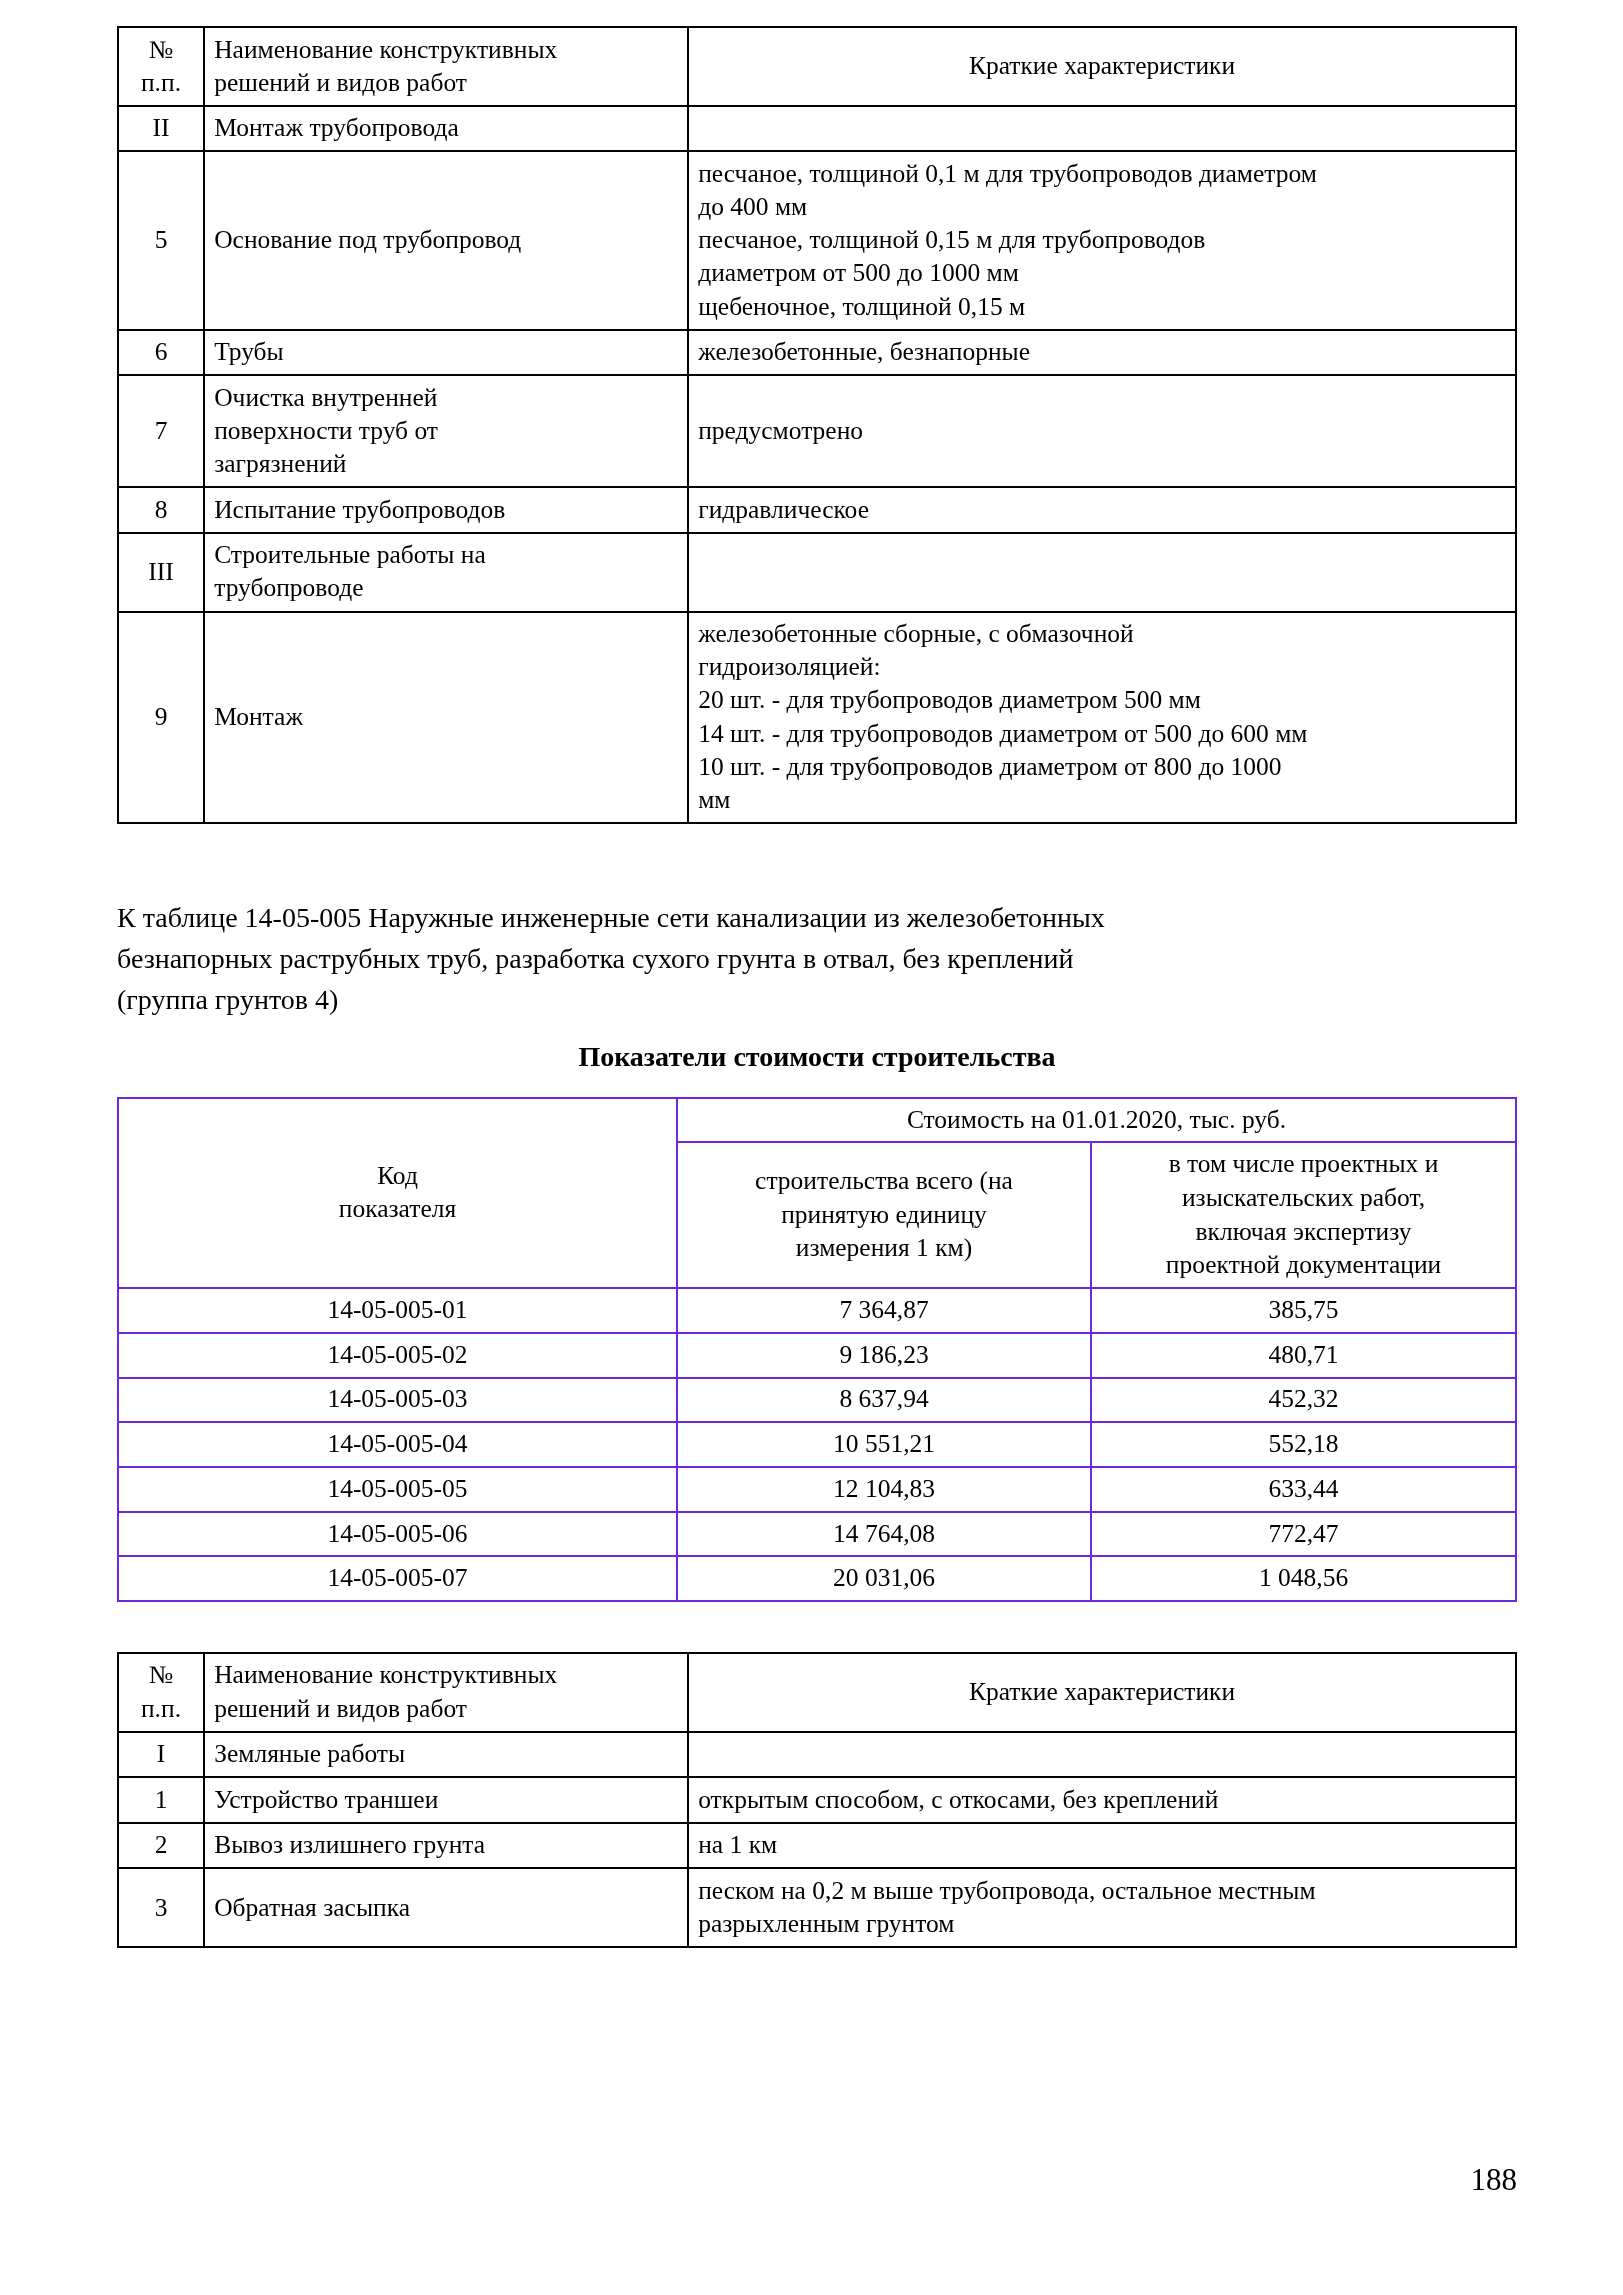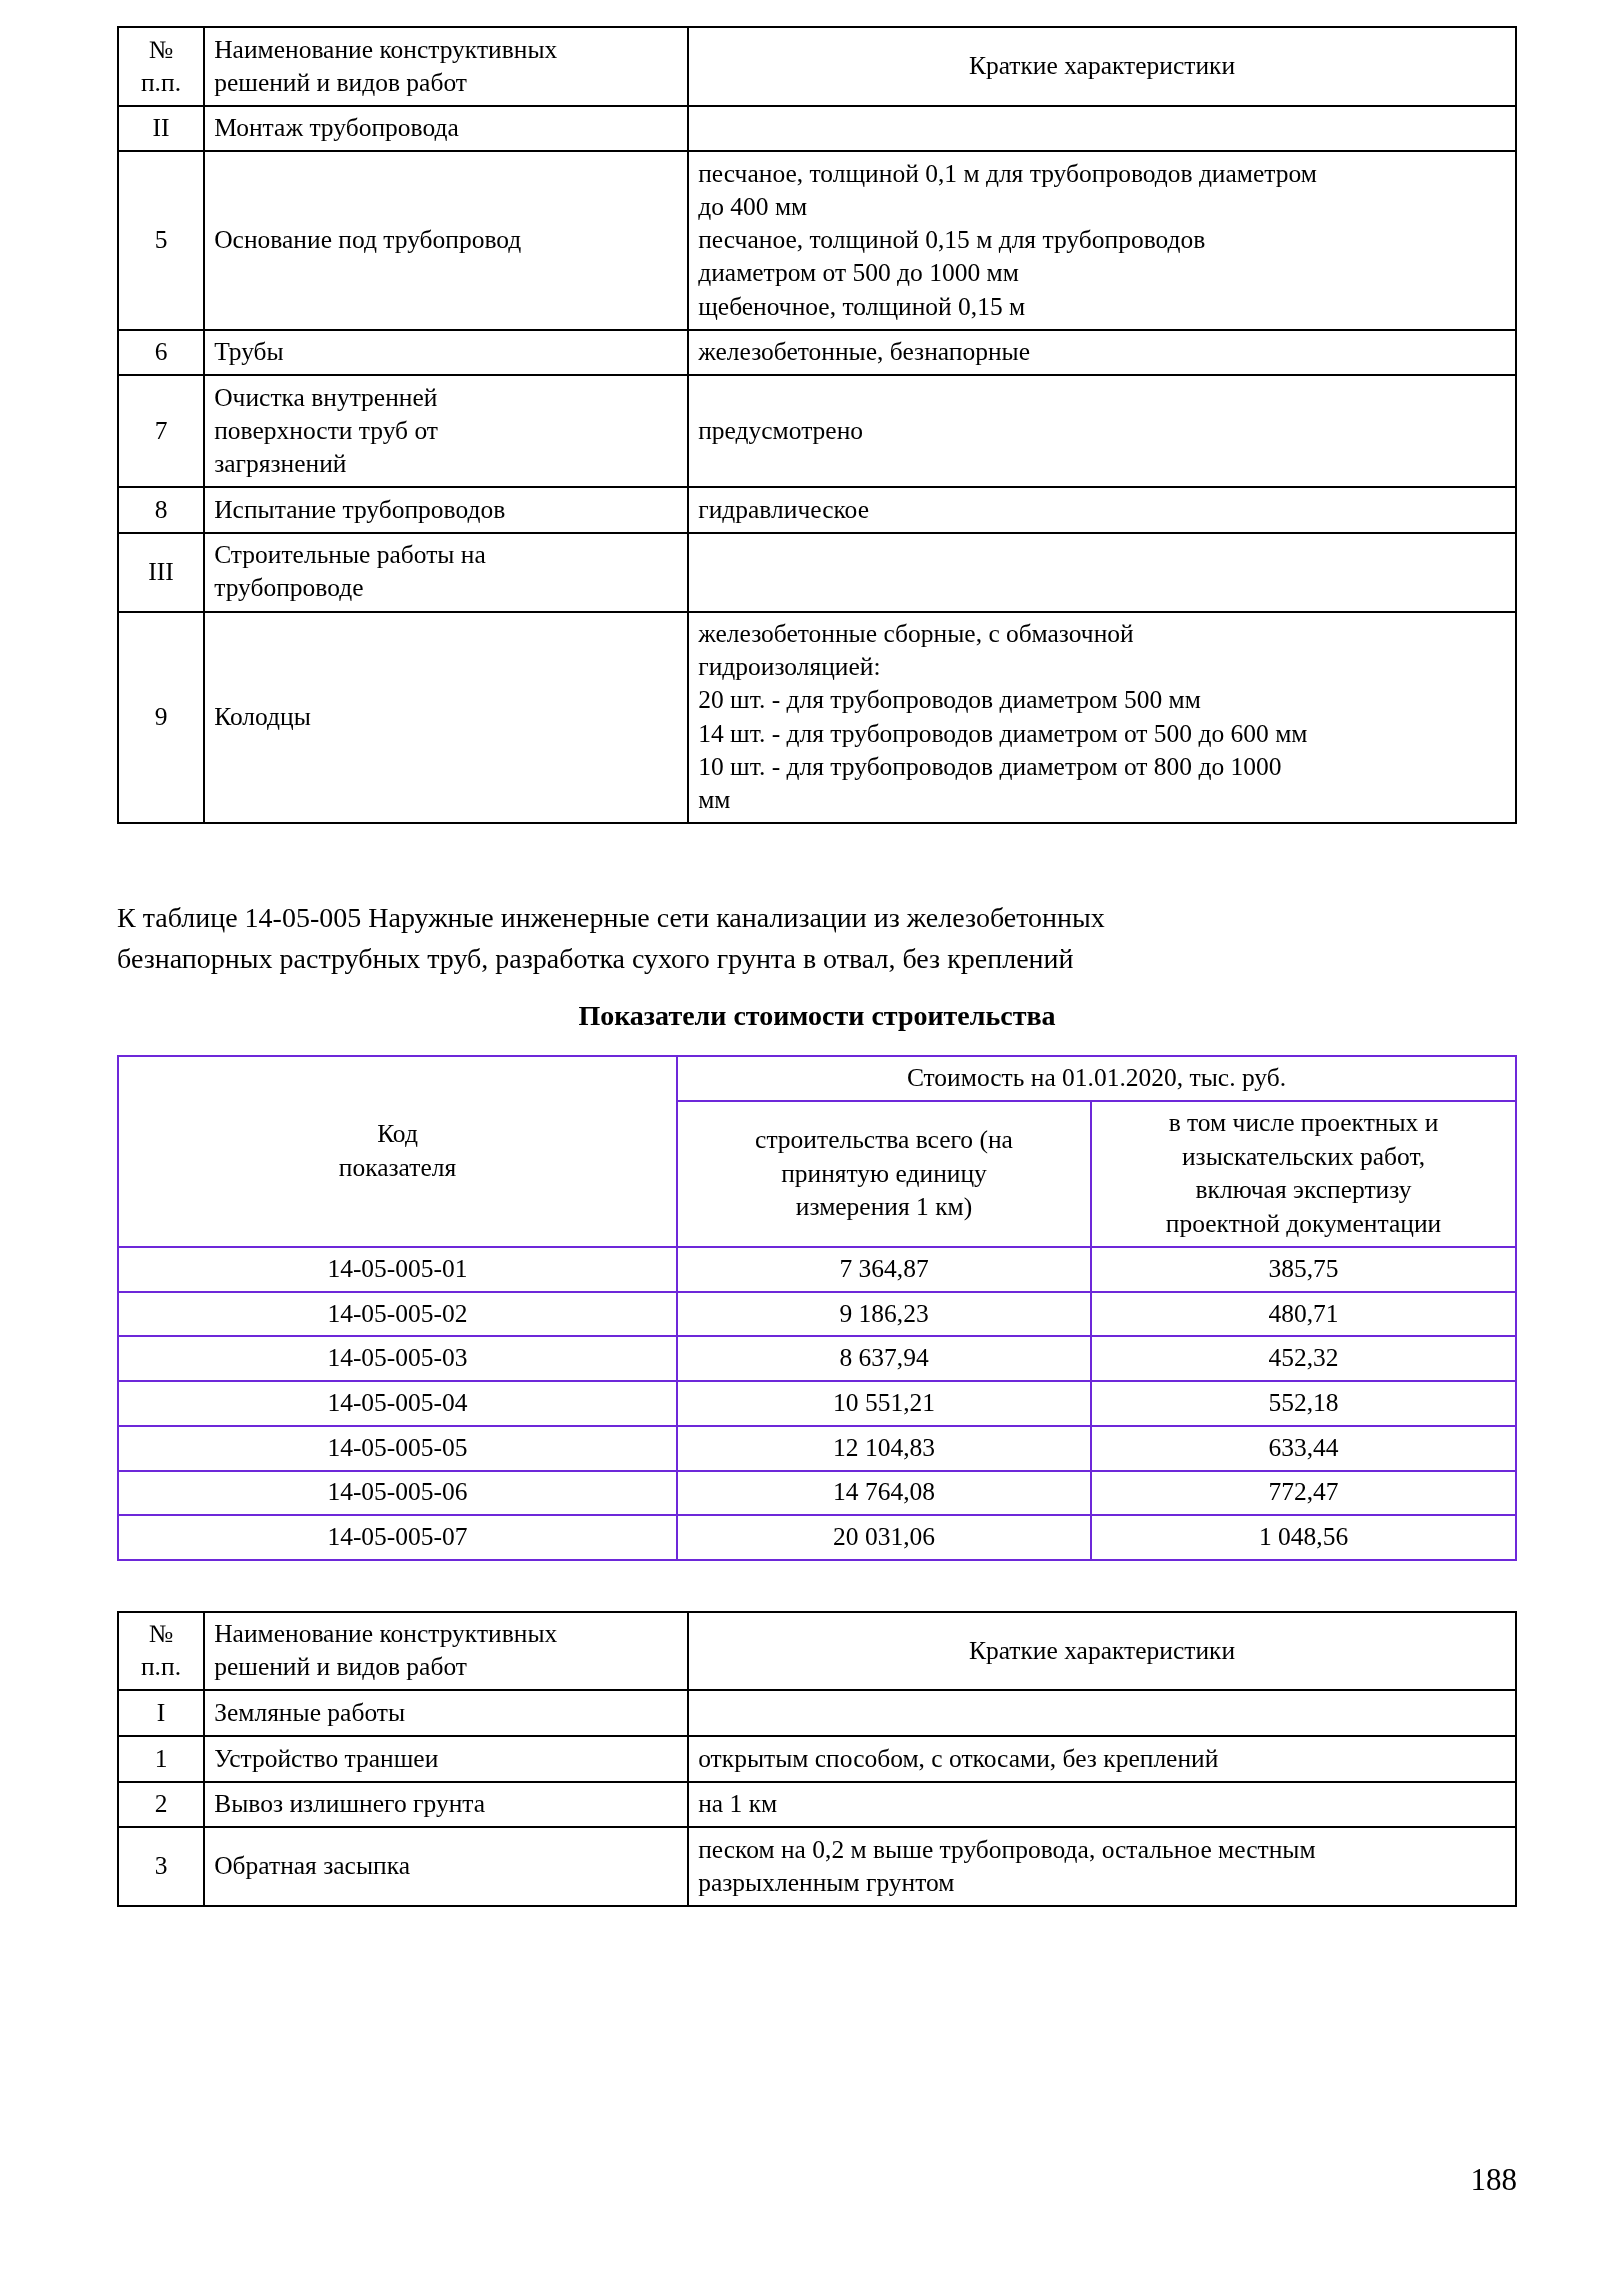--- a/index.html
+++ b/index.html
@@ -187,40 +187,41 @@
           <span class="lines">
             <span>Строительные работы на</span>
             <span>трубопроводе</span>
           </span>
         </td>
         <td class="left mid"></td>
       </tr>
 
       <tr>
         <td class="ctr mid">9</td>
-        <td class="left mid">Колодцы</td>
+        <td class="left mid">Монтаж</td>
         <td class="left mid">
           <span class="lines">
             <span>железобетонные сборные, с обмазочной</span>
             <span>гидроизоляцией:</span>
             <span>20 шт. - для трубопроводов диаметром 500 мм</span>
             <span>14 шт. - для трубопроводов диаметром от 500 до 600 мм</span>
             <span>10 шт. - для трубопроводов диаметром от 800 до 1000</span>
             <span>мм</span>
           </span>
         </td>
       </tr>
     </tbody>
   </table>
 
   <div class="gap-c"></div>
 
   <div class="para blk-para">
     <div>К таблице 14-05-005 Наружные инженерные сети канализации из железобетонных</div>
     <div>безнапорных раструбных труб, разработка сухого грунта в отвал, без креплений</div>
+    <div>(группа грунтов 4)</div>
   </div>
 
   <div class="gap-b"></div>
 
   <div class="caption">Показатели стоимости строительства</div>
 
   <div class="gap-e"></div>
 
   <table class="cost">
     <colgroup>

